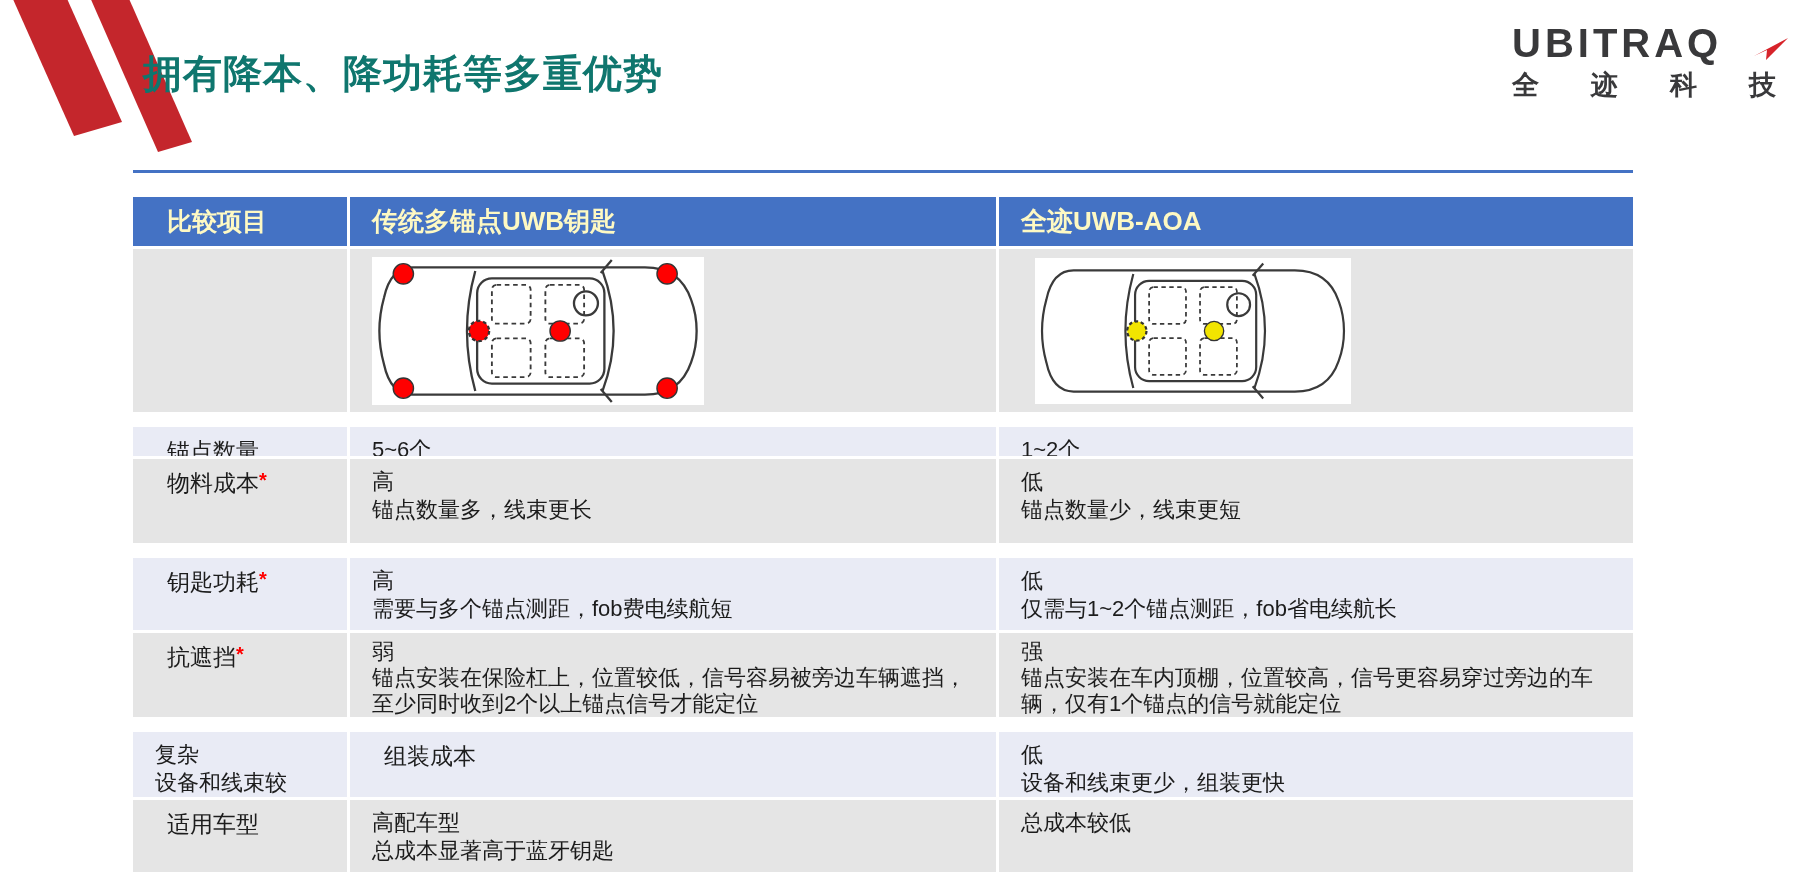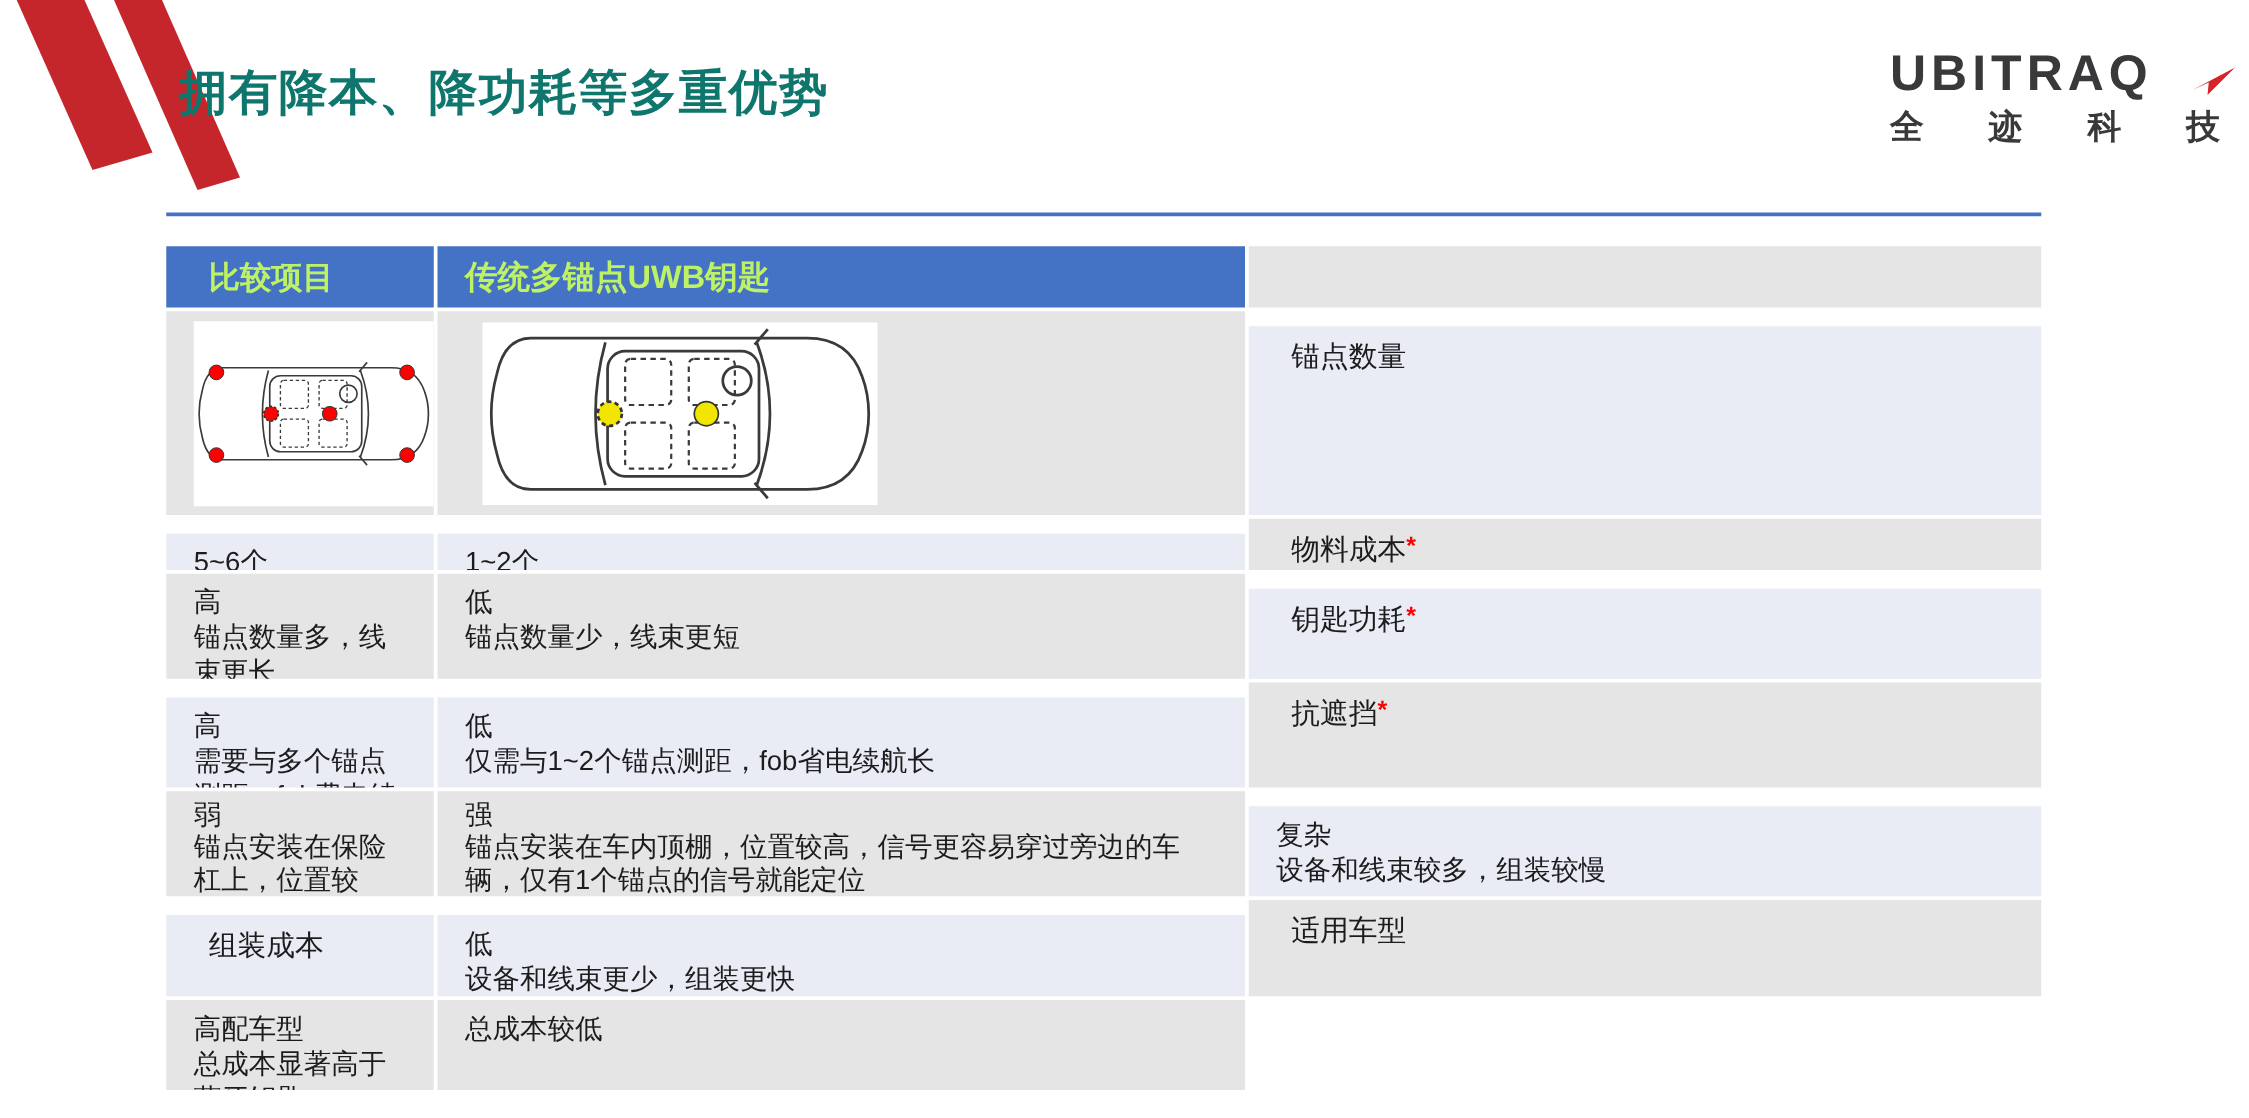--- a/index.html
+++ b/index.html
@@ -7,33 +7,33 @@
          font-family:"Liberation Sans",sans-serif;color:#1c1c1c;}
 
   
   .stripes{position:absolute;left:0;top:0;}
 
   
   .title{position:absolute;left:143px;top:47px;font-size:39px;font-weight:800;
          color:#0f766e;letter-spacing:1px;white-space:nowrap;}
 
   
-  .logo{position:absolute;left:1512px;top:36px;width:264px;color:#39393B;}
+  .logo{position:absolute;left:1512px;top:20px;width:264px;color:#39393B;}
   .logo-word{position:relative;font-size:40px;font-weight:800;letter-spacing:4px;line-height:46px;}
   .logo-arrow{position:absolute;right:-14px;top:16px;}
   .logo-cn{display:flex;justify-content:space-between;font-size:27px;font-weight:600;margin-top:1px;}
 
   
   .tbl-topline{position:absolute;left:133px;top:170px;width:1500px;height:3px;background:#4472C4;}
   .tbl{position:absolute;left:133px;top:197px;display:grid;
        grid-template-columns:214px 646px 634px;
        grid-template-rows:49px 163px 41px 84px 84px 84px 77px 72px;
        gap:3px;}
   .cell{box-sizing:border-box;overflow:hidden;}
-  .th{background:#4472C4;color:#bef264;font-weight:700;font-size:26px;
+  .th{background:#4472C4;color:#fef9c3;font-weight:700;font-size:26px;
       display:flex;align-items:center;padding-left:22px;}
   .th.first{padding-left:34px;font-size:25px;}
   .dark{background:#e5e5e5;}
   .light{background:#E9EBF5;margin-top:12px;}
   .lbl{font-size:23px;padding:9px 0 0 34px;}
   .lbl .star,.starred{color:#FF0000;font-weight:700;}
   .lbl .star{vertical-align:4px;font-size:20px;}
   .val{font-size:22px;line-height:28px;padding:9px 20px 0 22px;}
   .val.tight{line-height:26px;padding-top:6px;}
   .val div{white-space:normal;word-break:break-all;}
@@ -90,20 +90,21 @@
       </g>
     </defs>
   </svg>
 
   <div class="tbl-topline"></div>
 
   <div class="tbl">
 
     <div class="cell th first">比较项目</div>
     <div class="cell th">传统多锚点UWB钥匙</div>
+    <div class="cell th">全迹UWB-AOA</div>
 
     <div class="cell dark"></div>
     <div class="cell dark img-cell">
       <div class="car-box left">
         <svg viewBox="0 0 360 160" preserveAspectRatio="xMidYMid meet">
           <use href="#car-top"></use>
           <g stroke="#333" stroke-width="1.5">
             <circle cx="34" cy="18" r="11" fill="#FF0000"></circle>
             <circle cx="320" cy="18" r="11" fill="#FF0000"></circle>
             <circle cx="34" cy="142" r="11" fill="#FF0000"></circle>

